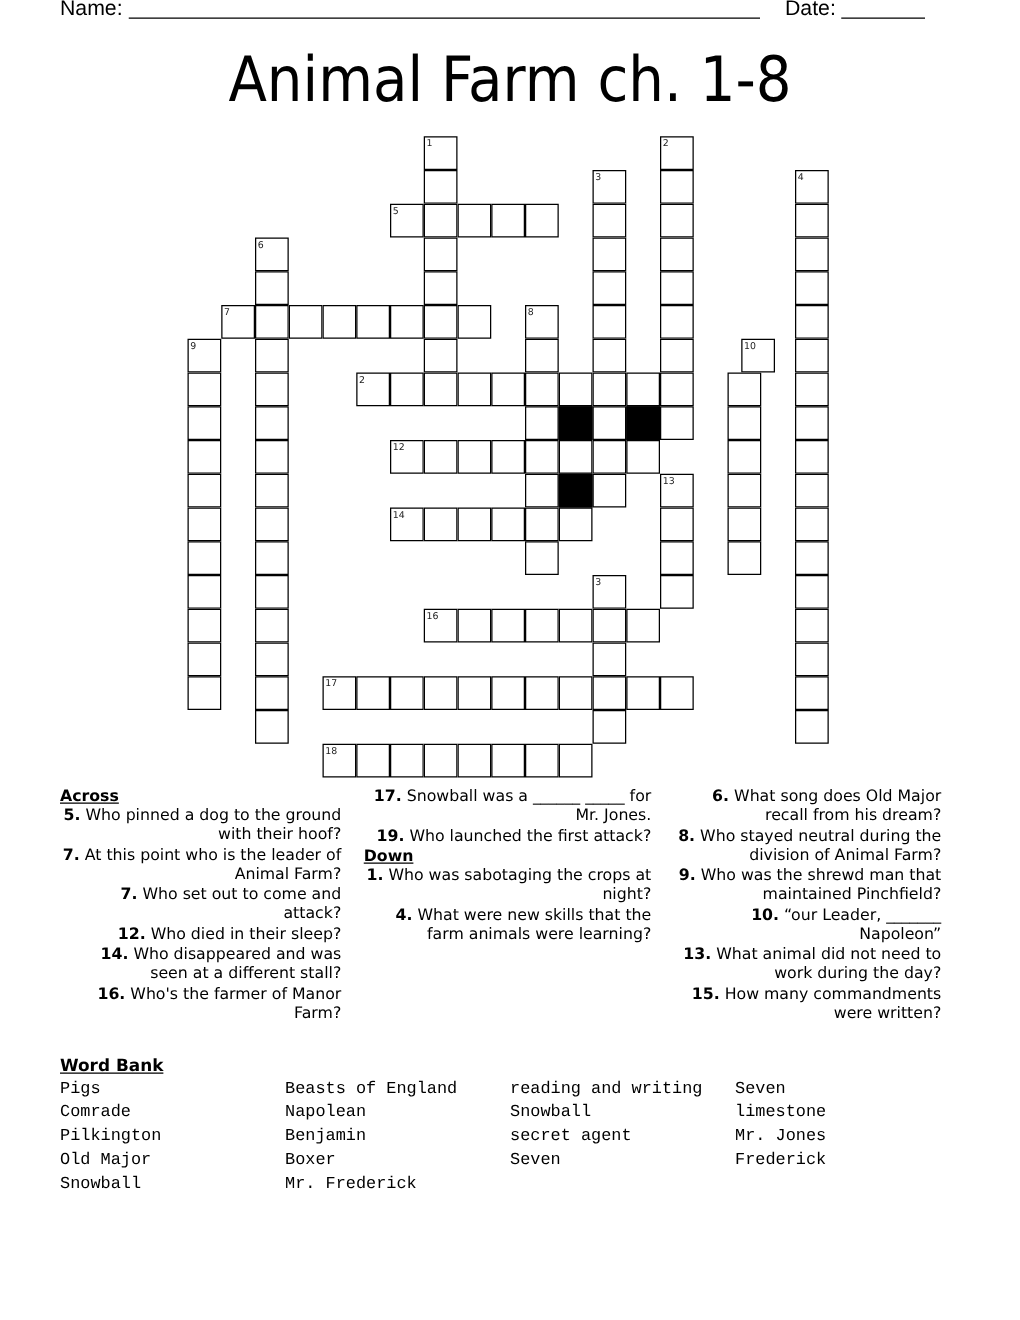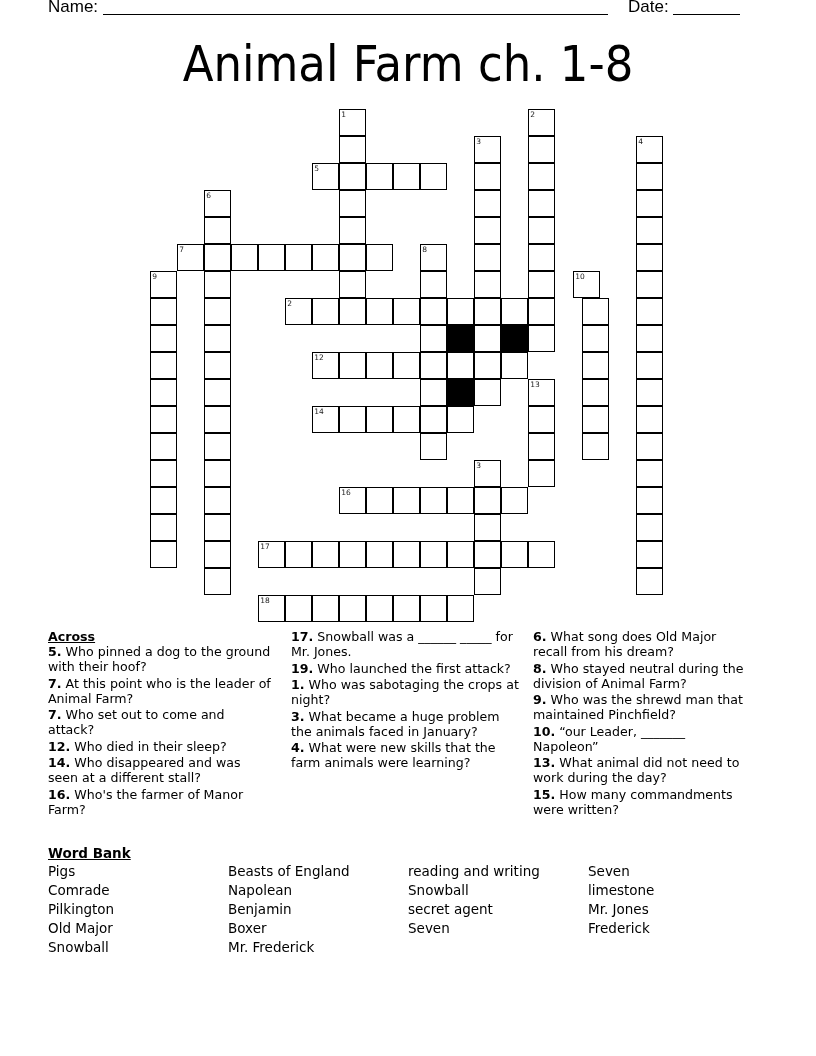--- a/index.html
+++ b/index.html
@@ -9,28 +9,28 @@
   .hdr .name-line { position:absolute; left:55px; top:0; width:505px; border-bottom:1px solid #000; height:17px; }
   .hdr .date-lbl { position:absolute; left:580px; top:0; }
   .hdr .date-line { position:absolute; left:625px; top:0; width:67px; border-bottom:1px solid #000; height:17px; }
   .title { position:absolute; top:32px; left:0; width:816px; text-align:center; font-family:"DejaVu Sans", sans-serif; font-size:50px; letter-spacing:0px; line-height:64px; transform:scaleX(0.9); transform-origin:center; }
   #grid { position:absolute; left:0; top:0; width:816px; height:630px; }
   .cell { position:absolute; width:27px; height:27px; box-sizing:border-box; border:1.5px solid #000; background:#fff; margin-left:-0.75px; margin-top:-0.75px; }
   .cell.black { background:#000; }
   .cell .num { position:absolute; left:1px; top:0px; font-family:"DejaVu Sans", sans-serif; font-size:7.5px; line-height:9px; color:#222; }
   .clues { position:absolute; font-family:"DejaVu Sans", sans-serif; font-size:12.6px; line-height:15px; }
   .clues .head { text-decoration:underline; font-weight:bold; display:block; }
-  .clue { margin-bottom:1.5px; }
+  .clue { margin-bottom:1.5px;text-align:right; }
   .clue b { font-weight:bold; }
   .col1 { left:48px; top:629px; width:225px; }
   .col2 { left:291px; top:629px; width:230px; }
   .col3 { left:533px; top:629px; width:220px; }
   .wb { position:absolute; left:48px; top:845px; font-family:"DejaVu Sans", sans-serif; font-size:13.5px; }
   .wb .head { text-decoration:underline; font-weight:bold; position:absolute; left:0; top:0; white-space:nowrap; }
-  .wb .item { position:absolute; white-space:nowrap; line-height:19px; }
+  .wb .item { position:absolute; white-space:nowrap; line-height:19px;font-family:Liberation Mono, monospace; }
 </style>
 </head>
 <body>
 
 <div class="hdr">
   <span class="name-lbl">Name:</span>
   <span class="name-line"></span>
   <span class="date-lbl">Date:</span>
   <span class="date-line"></span>
 </div>
@@ -137,21 +137,21 @@
     <div class="cell" style="left: 151px; top: 299px;"></div>
     <div class="cell" style="left: 151px; top: 326px;"></div>
     <div class="cell" style="left: 151px; top: 353px;"></div>
     <div class="cell" style="left: 151px; top: 380px;"></div>
     <div class="cell" style="left: 151px; top: 407px;"></div>
     <div class="cell" style="left: 151px; top: 434px;"></div>
     <div class="cell" style="left: 151px; top: 461px;"></div>
     <div class="cell" style="left: 151px; top: 488px;"></div>
     <div class="cell" style="left: 151px; top: 515px;"></div>
     <div class="cell" style="left: 151px; top: 542px;"></div>
-    <div class="cell" style="left: 574px; top: 272px;">
+    <div class="cell" style="left: 594px; top: 272px;">
       <span class="num">10</span>
     </div>
     <div class="cell" style="left: 583px; top: 299px;"></div>
     <div class="cell" style="left: 583px; top: 326px;"></div>
     <div class="cell" style="left: 583px; top: 353px;"></div>
     <div class="cell" style="left: 583px; top: 380px;"></div>
     <div class="cell" style="left: 583px; top: 407px;"></div>
     <div class="cell" style="left: 583px; top: 434px;"></div>
     <div class="cell" style="left: 286px; top: 299px;">
       <span class="num">2</span>
@@ -230,22 +230,22 @@
   <div class="clue"><b>7.</b> <span>At this point who is the leader of Animal Farm?</span></div>
   <div class="clue"><b>7.</b> <span>Who set out to come and attack?</span></div>
   <div class="clue"><b>12.</b> <span>Who died in their sleep?</span></div>
   <div class="clue"><b>14.</b> <span>Who disappeared and was seen at a different stall?</span></div>
   <div class="clue"><b>16.</b> <span>Who's the farmer of Manor Farm?</span></div>
 </div>
 
 <div class="clues col2">
   <div class="clue"><b>17.</b> <span>Snowball was a ______ _____ for Mr. Jones.</span></div>
   <div class="clue"><b>19.</b> <span>Who launched the first attack?</span></div>
+  <span class="head">Down</span>
   <div class="clue"><b>1.</b> <span>Who was sabotaging the crops at night?</span></div>
-  <div class="clue"><b>3.</b> <span>What became a huge problem the animals faced in January?</span></div>
   <div class="clue"><b>4.</b> <span>What were new skills that the farm animals were learning?</span></div>
 </div>
 
 <div class="clues col3">
   <div class="clue"><b>6.</b> <span>What song does Old Major recall from his dream?</span></div>
   <div class="clue"><b>8.</b> <span>Who stayed neutral during the division of Animal Farm?</span></div>
   <div class="clue"><b>9.</b> <span>Who was the shrewd man that maintained Pinchfield?</span></div>
   <div class="clue"><b>10.</b> <span>“our Leader, _______ Napoleon”</span></div>
   <div class="clue"><b>13.</b> <span>What animal did not need to work during the day?</span></div>
   <div class="clue"><b>15.</b> <span>How many commandments were written?</span></div>

